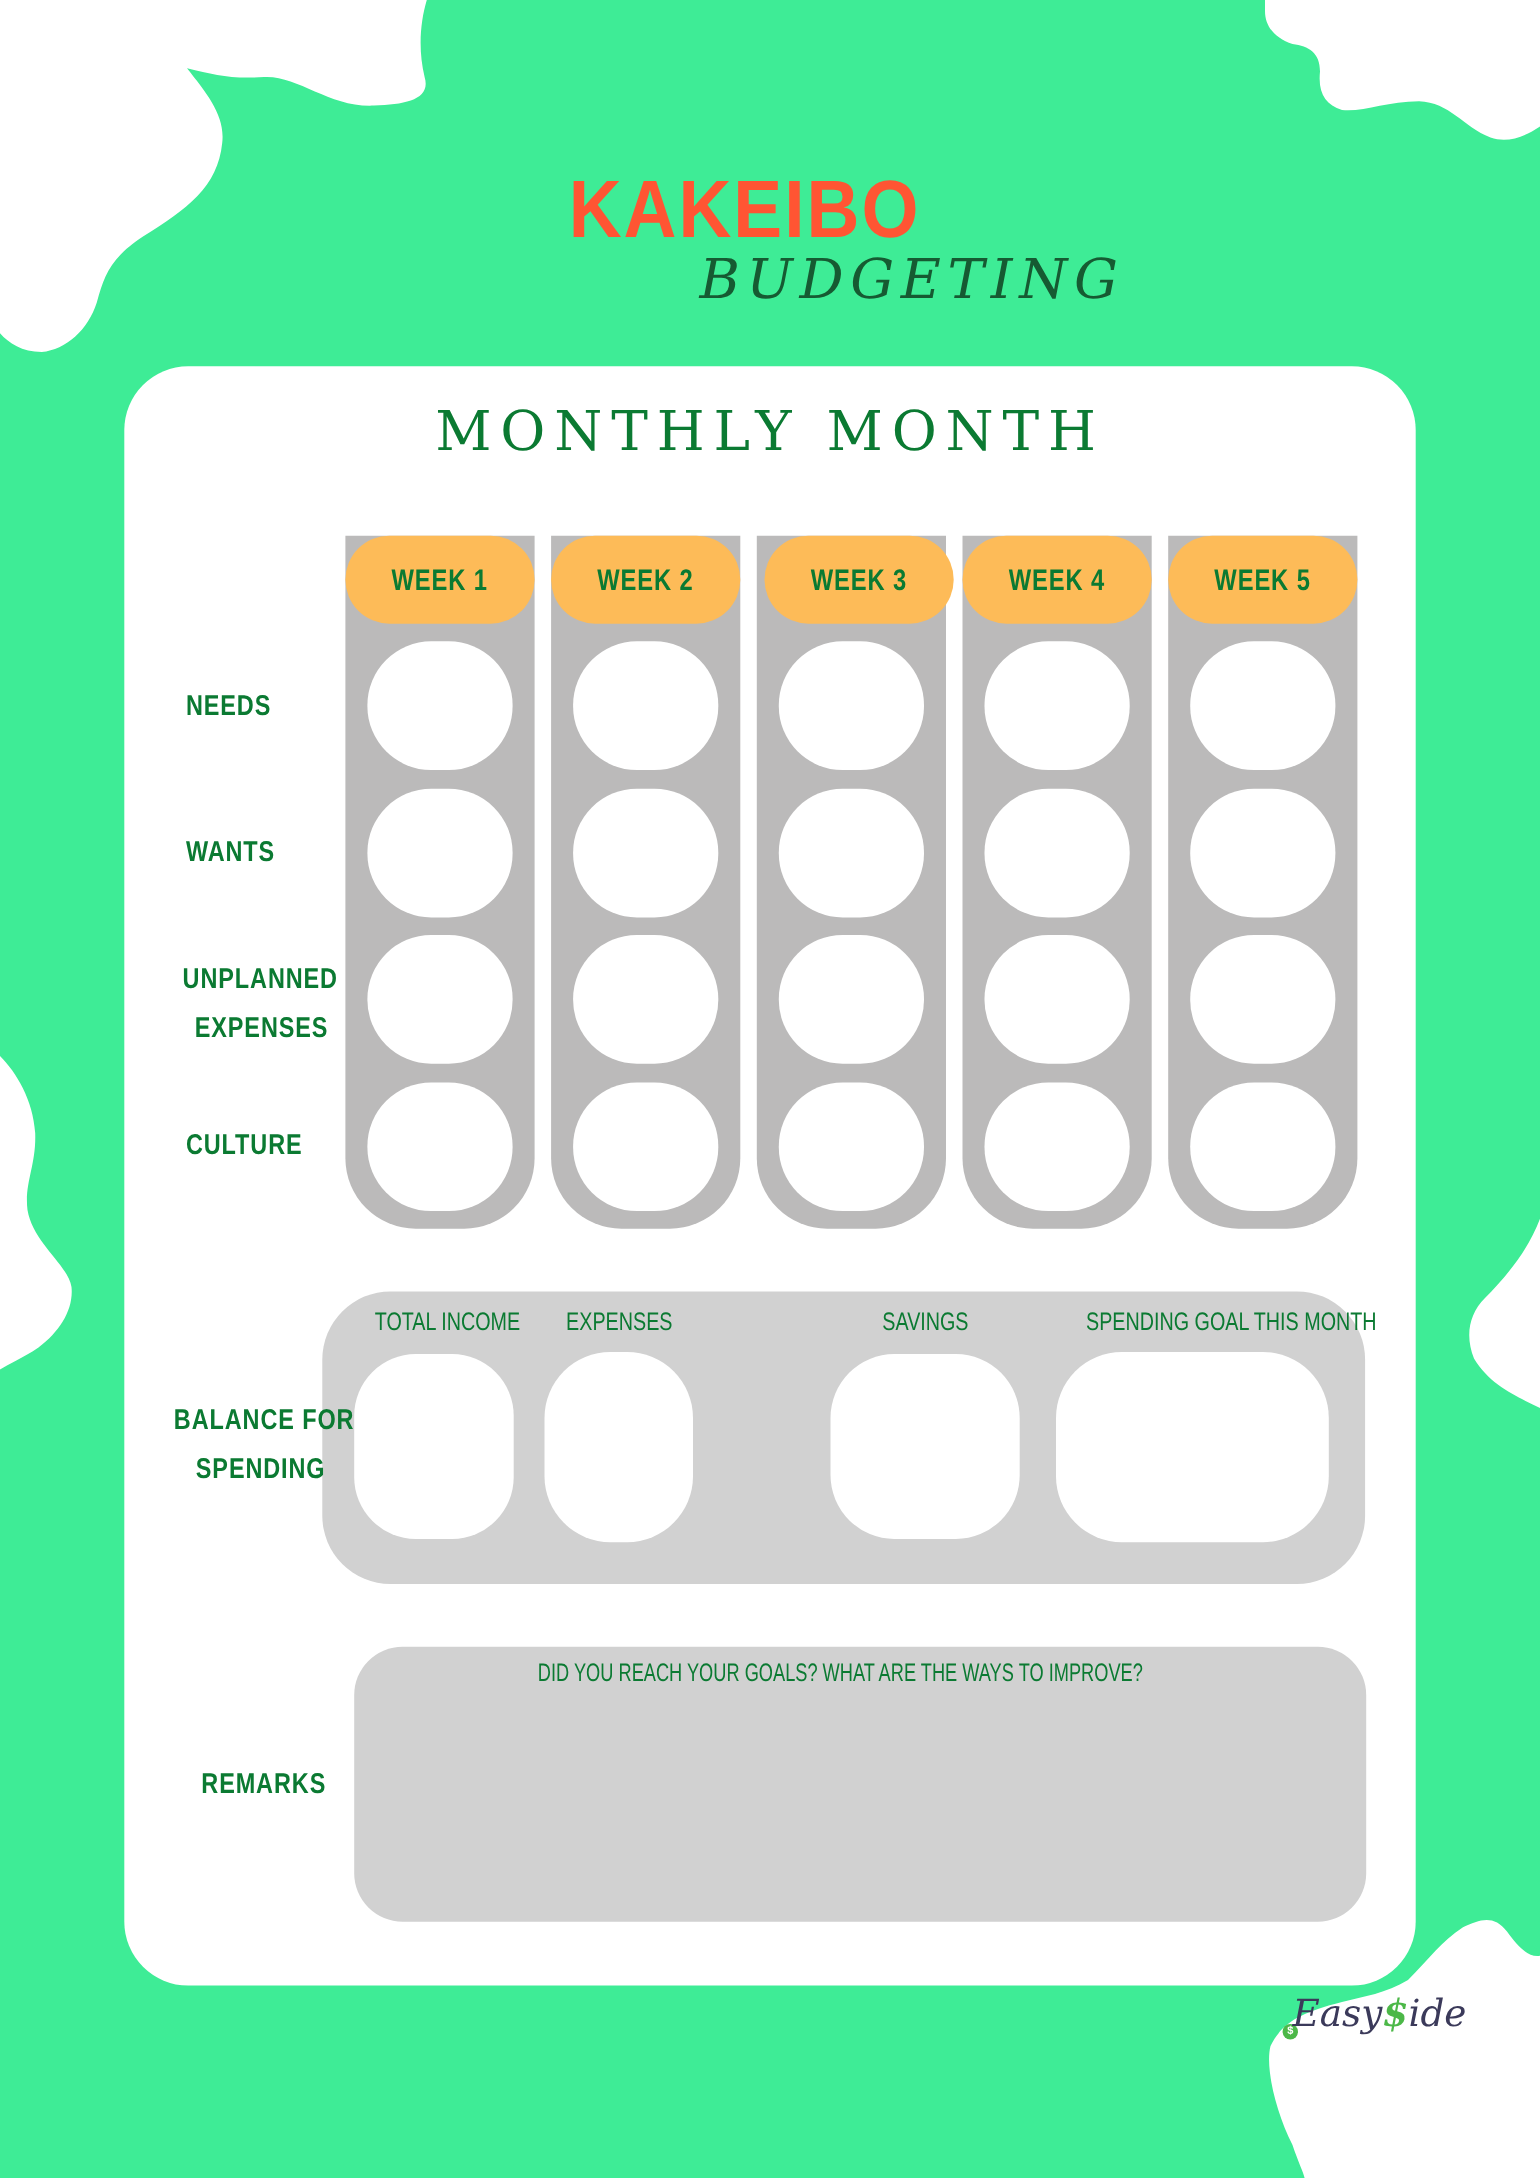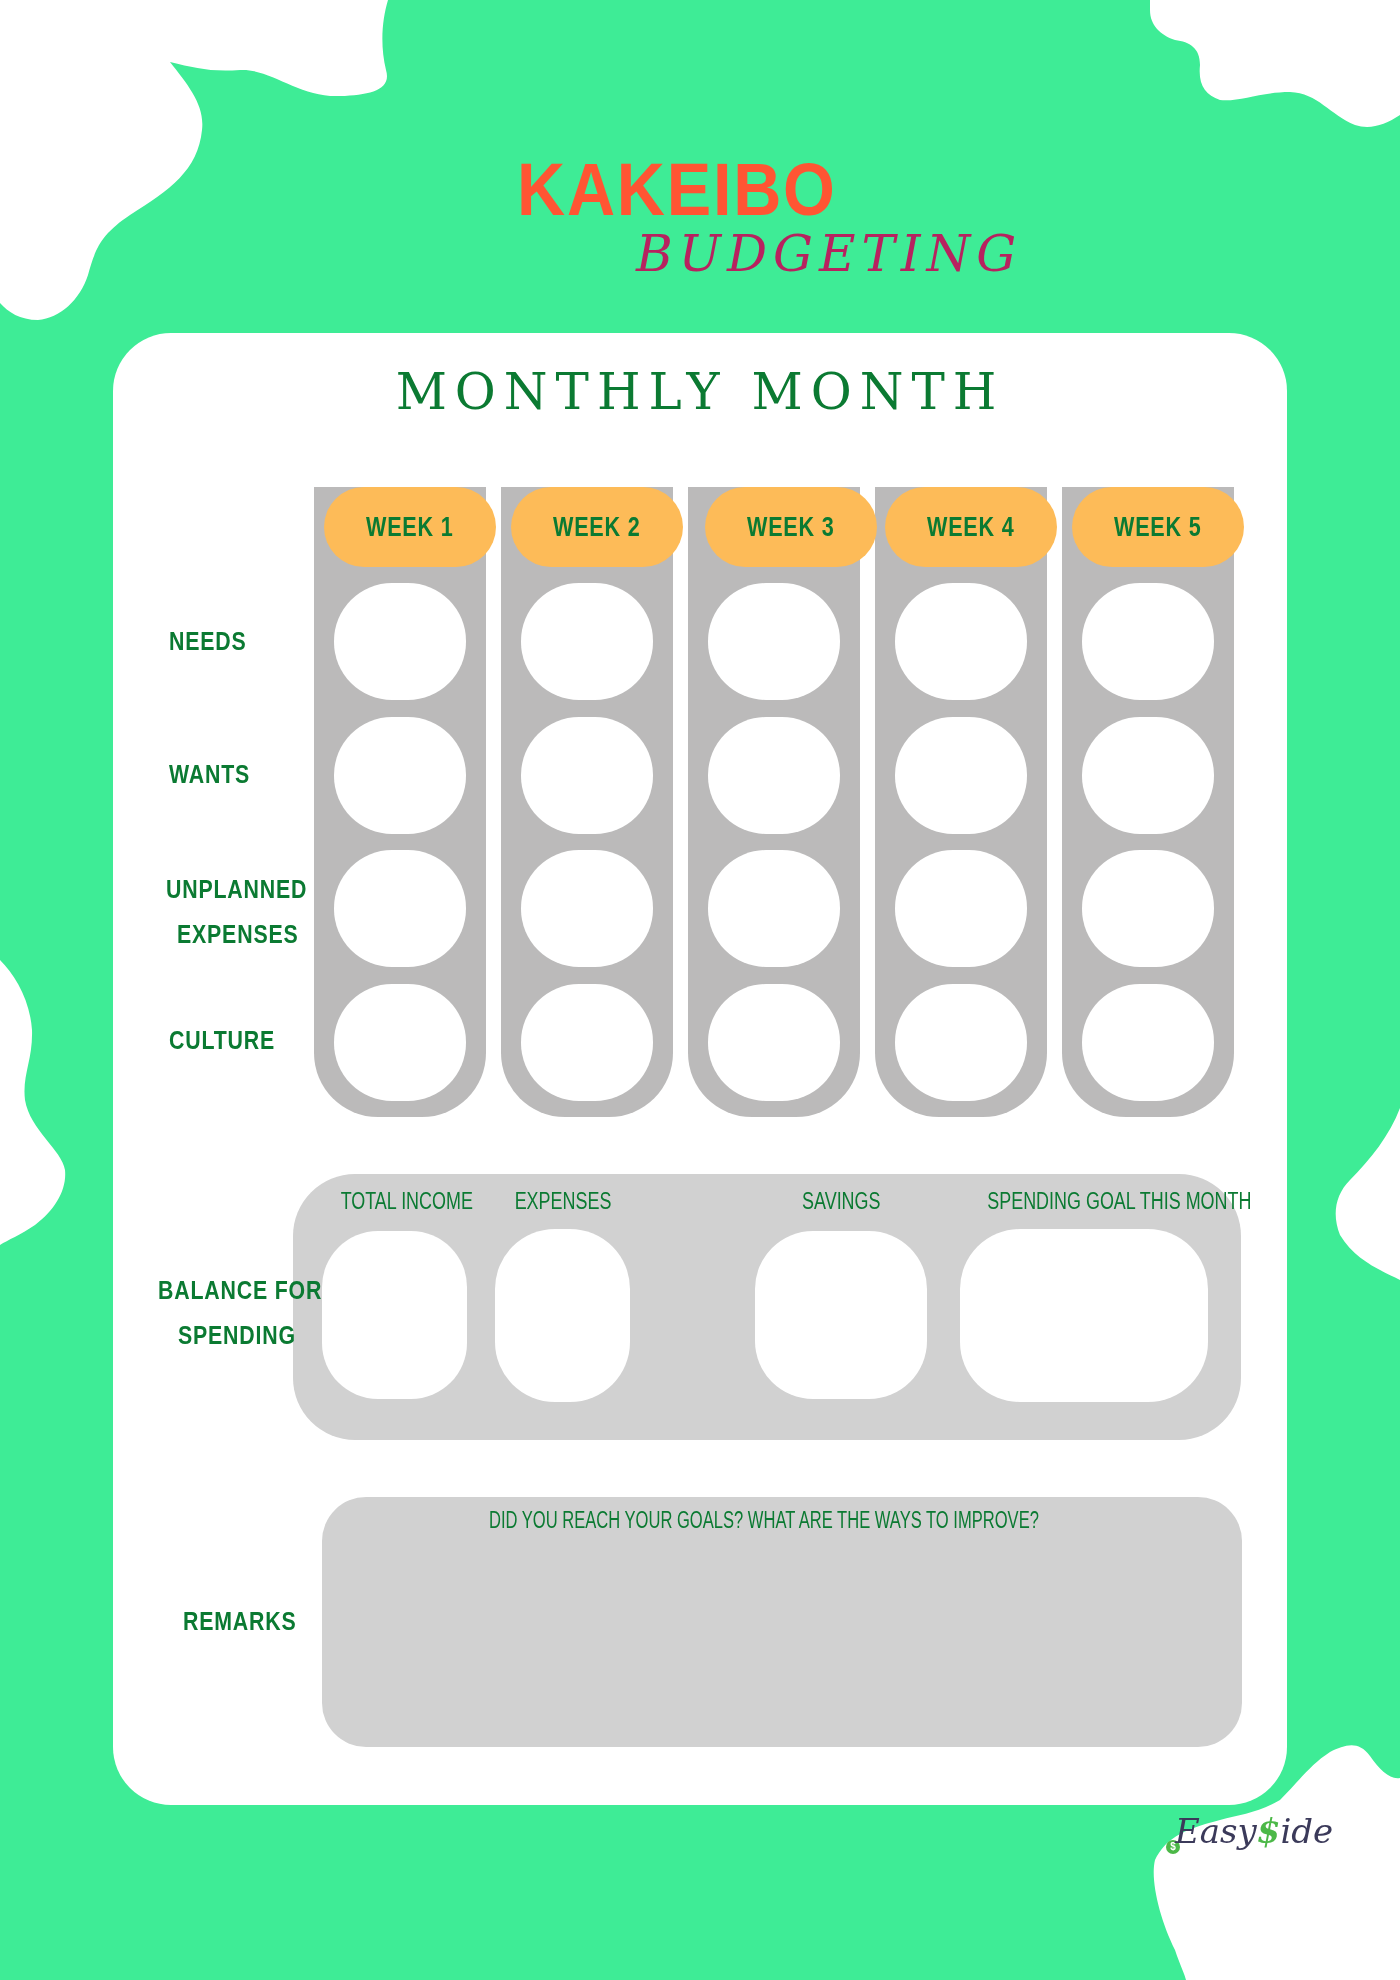--- a/index.html
+++ b/index.html
@@ -1,24 +1,24 @@
 <!DOCTYPE html>
 <html><head>
 <meta charset="utf-8">
 <style>
   html, body { margin:0; padding:0; }
   body { width:1400px; height:1980px; position:relative; overflow:hidden; background:#3eec96; font-family:"Liberation Sans", sans-serif; }
   .bg-svg { position:absolute; left:0; top:0; width:1400px; height:1980px; }
   .title-main { position:absolute; left:517px; top:153px; font-family:"Liberation Sans", sans-serif; font-weight:700; font-size:74px; line-height:74px; color:#ff5533; letter-spacing:2px; transform:scaleX(0.9); transform-origin:left top; }
-  .title-sub { position:absolute; left:636px; top:228px; font-family:"DejaVu Serif", serif; font-style:italic; font-size:50px; line-height:52px; color:#be185d; letter-spacing:6px; font-weight:300; -webkit-text-stroke:0px; opacity:0.95; }
+  .title-sub { position:absolute; left:636px; top:228px; font-family:"DejaVu Serif", serif; font-style:italic; font-size:50px; line-height:52px; color:#14532d; letter-spacing:6px; font-weight:300; -webkit-text-stroke:0px; opacity:0.95; }
   .card { position:absolute; left:113px; top:333px; width:1174px; height:1472px; background:#ffffff; border-radius:58px; }
   .page-title { position:absolute; left:0; width:1400px; top:362px; text-align:center; font-family:"DejaVu Serif", serif; font-size:50px; line-height:60px; color:#0b7a32; letter-spacing:8px; }
   .lbl { position:absolute; color:#0b7a32; font-weight:700; font-family:"Liberation Sans", sans-serif; font-size:26px; line-height:44px; letter-spacing:1px; transform:scaleX(0.82); transform-origin:left top; white-space:nowrap; }
   .week-col { position:absolute; top:487px; width:172px; height:630px; background:#bbbaba; border-radius:0 0 64px 64px; }
-  .week-pill { position:absolute; top:487px; width:172px; height:80px; background:#fdbb58; border-radius:40px; display:flex; align-items:center; justify-content:center;margin-left:10px; }
+  .week-pill { position:absolute; top:487px; width:172px; height:80px; background:#fdbb58; border-radius:40px; display:flex; align-items:center; justify-content:center; }
   .week-pill span { color:#0b7a32; font-weight:700; font-size:27px; letter-spacing:1px; transform:scaleX(0.8); display:inline-block; white-space:nowrap; }
   .cell { position:absolute; width:132px; height:117px; background:#fff; border-radius:58px; }
   .panel { position:absolute; background:#d1d1d1; border-radius:62px; }
   .box { position:absolute; background:#fff; border-radius:56px; }
   .hdr { position:absolute; top:1186px; color:#0b7a32; font-weight:400; font-size:23px; line-height:30px; text-align:center; white-space:nowrap; }
   .hdr span { display:inline-block; transform:scaleX(0.78); }
   .logo { position:absolute; left:1163px; top:1800px; width:200px; height:120px; }
   .logo-top { position:absolute; left:12px; top:6px; font-family:"DejaVu Serif", serif; font-style:italic; font-size:34px; line-height:50px; color:#3b3a5a; white-space:nowrap; }
   .logo-top .dollar { color:#4cb848; font-weight:700; }
   .logo-bot { position:absolute; left:0; top:48px; font-family:"DejaVu Serif", serif; font-style:italic; font-size:56px; line-height:60px; white-space:nowrap; background:linear-gradient(to bottom, #3b3a5a 0%, #3b3a5a 55%, #4cb848 55%, #4cb848 100%); -webkit-background-clip:text; background-clip:text; color:transparent; }

